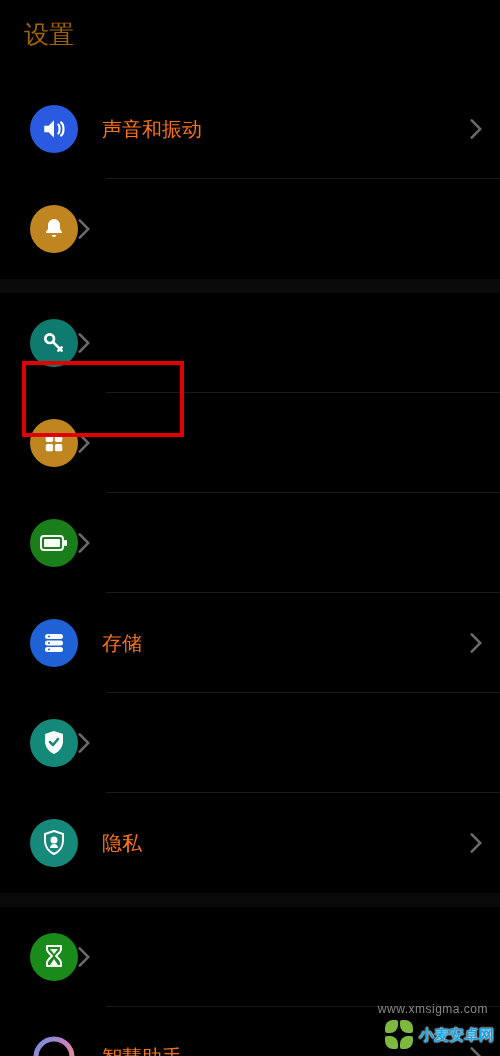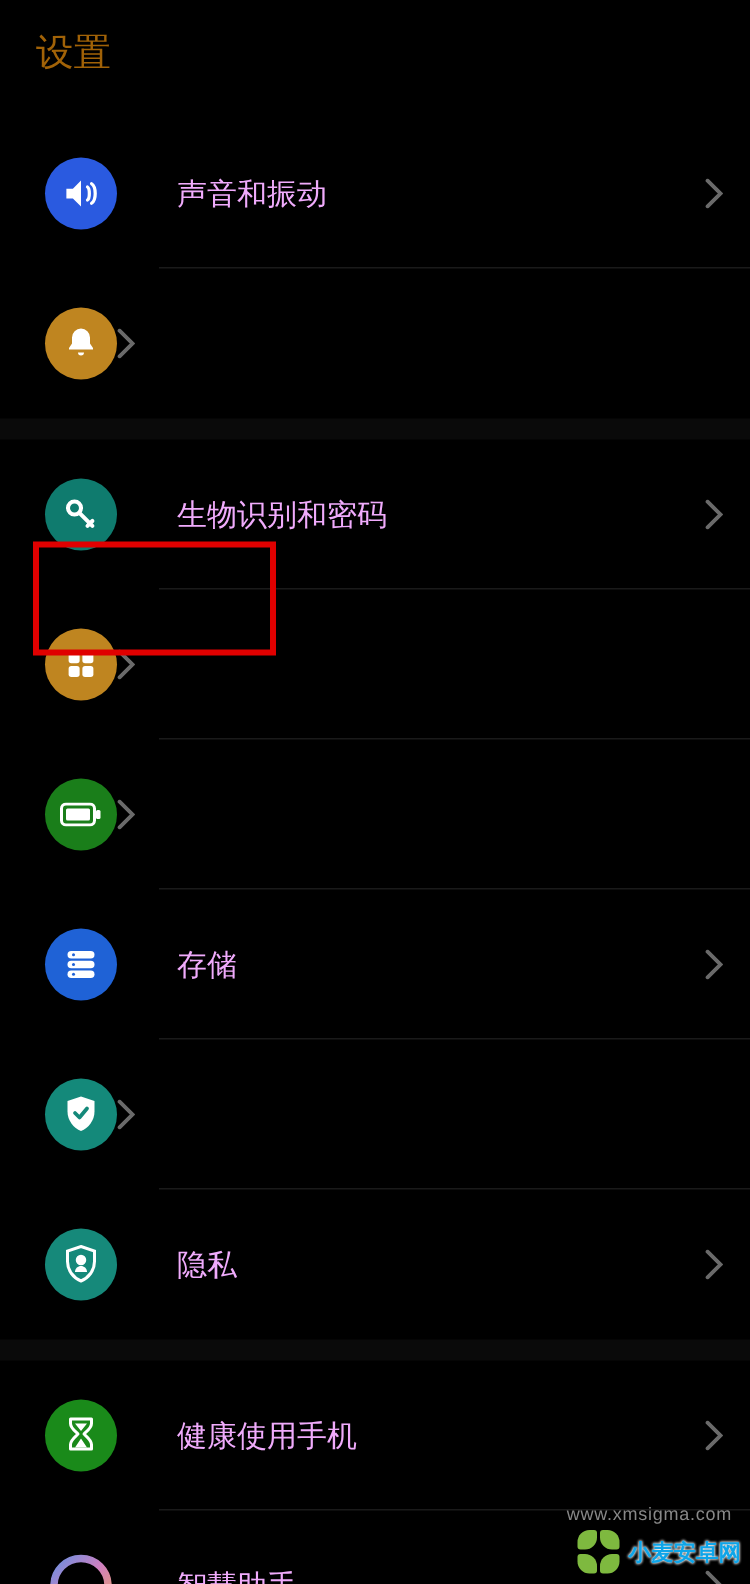--- a/index.html
+++ b/index.html
@@ -39,23 +39,23 @@
       width: 48px;
       height: 48px;
       border-radius: 50%;
       display: flex;
       align-items: center;
       justify-content: center;
       flex-shrink: 0;
     }
     .item-label {
       flex: 1;
-      margin-left: 40px;
+      margin-left: 24px;
       font-size: 20px;
-      color: #f0abfc;
+      color: #f97316;
       font-weight: 400;
     }
     .chevron {
       color: #6a6a6a;
       flex-shrink: 0;
     }
     .divider {
       position: absolute;
       left: 106px;
       right: 0;
@@ -160,21 +160,20 @@
 
 <div class="section-gap"></div>
 
 <div class="list-item">
   <div class="icon-circle bg-teal">
     <svg width="26" height="26" viewBox="0 0 24 24" fill="#fff">
         <circle cx="8" cy="8" r="4" fill="none" stroke="#fff" stroke-width="2.5"></circle>
         <path d="M11 11l8 8M16 19l2-2M19 16l-2 2" stroke="#fff" stroke-width="2.5" stroke-linecap="round"></path>
       </svg>
   </div>
-  <div class="item-label">生物识别和密码</div>
   <svg class="chevron" width="12" height="20" viewBox="0 0 8 14">
       <path d="M1 1l6 6-6 6" stroke="currentColor" stroke-width="1.8" fill="none" stroke-linecap="round"></path>
     </svg>
   <div class="divider"></div>
 </div>
 
 <div class="list-item">
   <div class="icon-circle bg-gold">
     <svg width="22" height="22" viewBox="0 0 24 24" fill="#fff">
         <rect x="3" y="3" width="8" height="8" rx="2"></rect>
@@ -250,21 +249,20 @@
 
 <div class="section-gap"></div>
 
 <div class="list-item">
   <div class="icon-circle bg-green2">
     <svg width="20" height="26" viewBox="0 0 20 26" fill="#fff">
         <path d="M3 2h14v3c0 3-3 5-5 7 2 2 5 4 5 7v3H3v-3c0-3 3-5 5-7-2-2-5-4-5-7V2z" fill="none" stroke="#fff" stroke-width="2" stroke-linejoin="round"></path>
         <path d="M6 5h8l-4 5-4-5zM10 15l4 6H6l4-6z"></path>
       </svg>
   </div>
-  <div class="item-label">健康使用手机</div>
   <svg class="chevron" width="12" height="20" viewBox="0 0 8 14">
       <path d="M1 1l6 6-6 6" stroke="currentColor" stroke-width="1.8" fill="none" stroke-linecap="round"></path>
     </svg>
   <div class="divider"></div>
 </div>
 
 <div class="list-item">
   <div class="icon-circle" style="background:#000;">
     <svg width="44" height="44" viewBox="0 0 44 44">
         <circle cx="22" cy="22" r="18" fill="none" stroke="url(#g1)" stroke-width="5"></circle>

